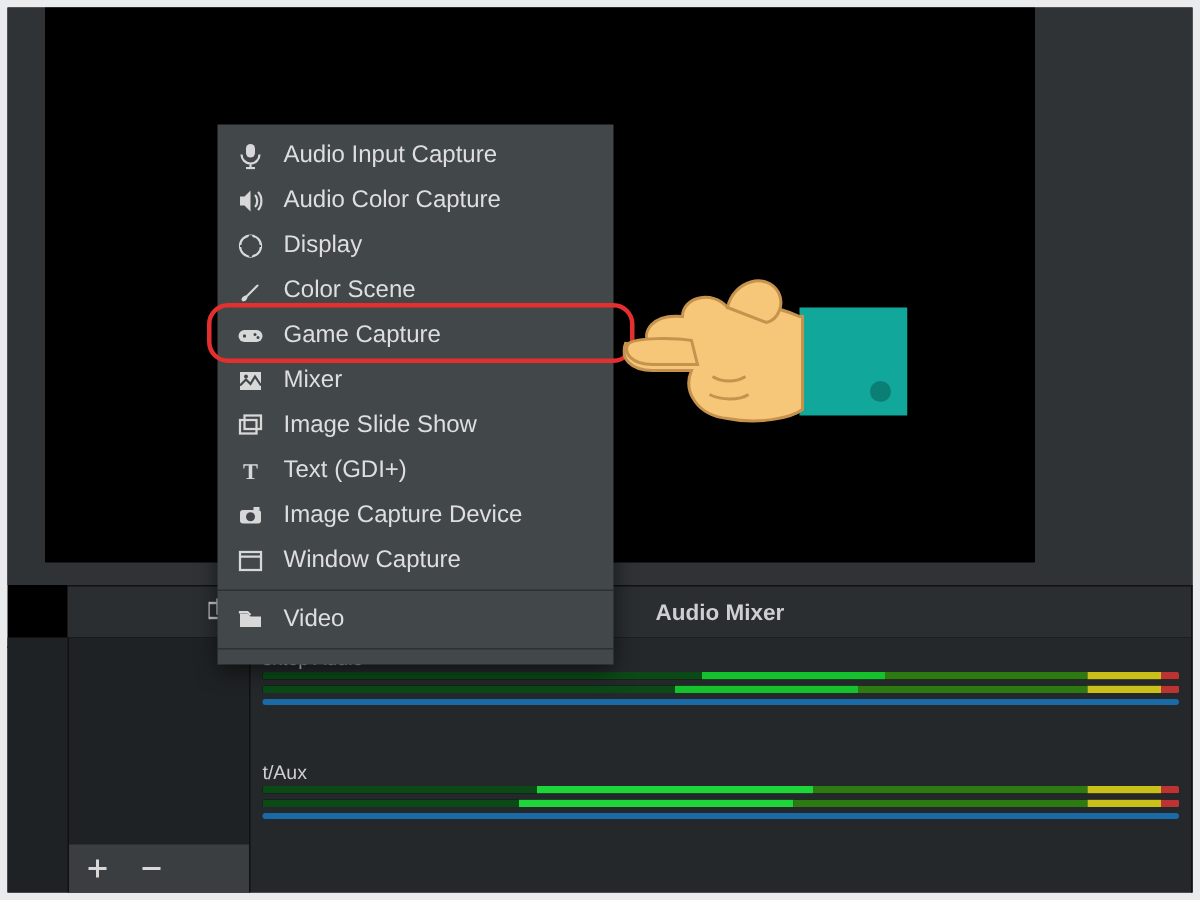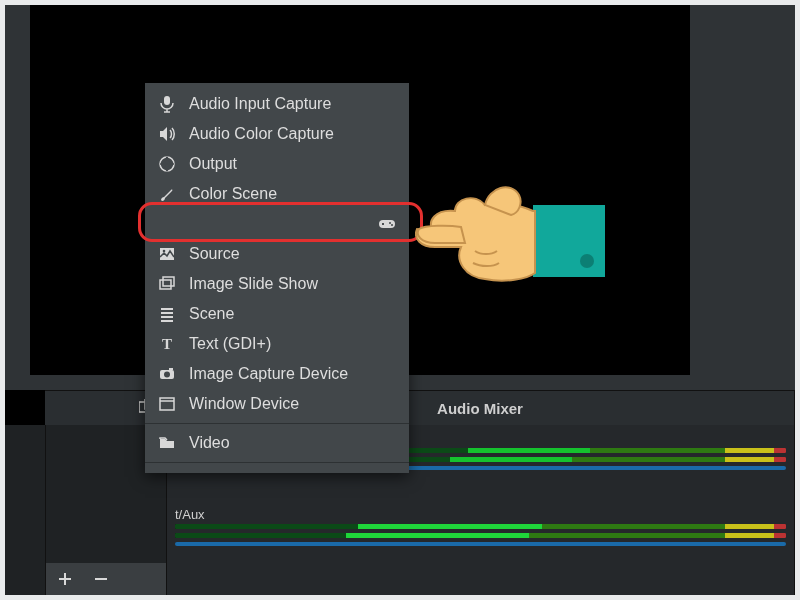--- a/index.html
+++ b/index.html
@@ -33,21 +33,21 @@
   
   .chan{position:absolute;left:0;right:0;}
   .chan .lbl{font-size:13px;color:#cfcfcf;margin-left:8px;margin-bottom:2px;}
   .meters{margin:2px 8px 0 8px;}
   .track{position:relative;height:5px;background:#0a0a0a;margin-bottom:4px;border-radius:1px;overflow:hidden;}
   .seg{position:absolute;top:0;bottom:0;}
   .slider{height:4px;background:#1a6aa8;margin:2px 8px 0 8px;border-radius:2px;position:relative;}
 
   
   .ctx{position:absolute;left:140px;top:78px;width:264px;background:#42474a;box-shadow:0 4px 14px rgba(0,0,0,.6);padding:6px 0;}
-  .mi{display:flex;align-items:center;height:30px;padding:0 12px;gap:12px;color:#dedede;font-size:16px;cursor:default;justify-content:flex-end;}
+  .mi{display:flex;align-items:center;height:30px;padding:0 12px;gap:12px;color:#dedede;font-size:16px;cursor:default;}
   .mi .ic{width:20px;height:20px;display:flex;align-items:center;justify-content:center;flex:none;}
   .mi .txt{flex:1;white-space:nowrap;}
   .sep{height:1px;background:#2d3133;margin:4px 0;}
   .mi .arrow{font-size:12px;color:#cfcfcf;}
 
   
   .ring{position:absolute;border:3px solid #e3302f;border-radius:14px;pointer-events:none;}
 
   
   .hand{position:absolute;pointer-events:none;}
@@ -160,66 +160,59 @@
           </span>
           <span class="txt">Audio Color Capture</span>
         </div>
         <div class="mi">
           <span class="ic">
             <svg width="18" height="18" viewBox="0 0 18 18">
               <circle cx="9" cy="9" r="7" stroke="#d8d8d8" stroke-width="1.5" fill="none"></circle>
               <path d="M2 9h14M9 2c3 4 3 10 0 14M9 2c-3 4-3 10 0 14" stroke="#42474a" stroke-width="1.4" fill="none"></path>
             </svg>
           </span>
-          <span class="txt">Output</span>
+          <span class="txt">Display</span>
         </div>
         <div class="mi">
           <span class="ic">
             <svg width="18" height="18" viewBox="0 0 18 18">
               <path d="M3 15c0-2 2-3 3-3l7-7c1-1 2 0 1 1l-7 7c0 1-1 3-3 3z" fill="#d8d8d8"></path>
             </svg>
           </span>
           <span class="txt">Color Scene</span>
         </div>
         <div class="mi">
           <span class="ic">
             <svg width="18" height="18" viewBox="0 0 18 18">
               <rect x="1" y="5" width="16" height="8" rx="4" fill="#d8d8d8"></rect>
               <path d="M5 8v2M4 9h2" stroke="#42474a" stroke-width="1.5"></path>
               <circle cx="12" cy="8" r="1" fill="#42474a"></circle>
               <circle cx="14" cy="10" r="1" fill="#42474a"></circle>
             </svg>
           </span>
+          <span class="txt">Game Capture</span>
         </div>
         <div class="mi">
           <span class="ic">
             <svg width="18" height="18" viewBox="0 0 18 18">
               <rect x="2" y="3" width="14" height="12" fill="#d8d8d8"></rect>
               <path d="M2 12l4-4 3 3 3-5 4 6" stroke="#42474a" stroke-width="1.5" fill="none"></path>
               <circle cx="6" cy="6" r="1.3" fill="#42474a"></circle>
             </svg>
           </span>
-          <span class="txt">Source</span>
+          <span class="txt">Mixer</span>
         </div>
         <div class="mi">
           <span class="ic">
             <svg width="18" height="18" viewBox="0 0 18 18">
               <rect x="5" y="2" width="11" height="9" stroke="#d8d8d8" stroke-width="1.5" fill="none"></rect>
               <rect x="2" y="5" width="11" height="9" stroke="#d8d8d8" stroke-width="1.5" fill="none"></rect>
             </svg>
           </span>
           <span class="txt">Image Slide Show</span>
-        </div>
-        <div class="mi">
-          <span class="ic">
-            <svg width="18" height="18" viewBox="0 0 18 18">
-              <path d="M3 4h12M3 8h12M3 12h12M3 16h12" stroke="#d8d8d8" stroke-width="2"></path>
-            </svg>
-          </span>
-          <span class="txt">Scene</span>
         </div>
         <div class="mi">
           <span class="ic">
             <svg width="18" height="18" viewBox="0 0 18 18">
               <text x="9" y="14" text-anchor="middle" font-size="15" font-family="Georgia" fill="#d8d8d8" font-weight="bold">T</text>
             </svg>
           </span>
           <span class="txt">Text (GDI+)</span>
         </div>
         <div class="mi">
@@ -232,21 +225,21 @@
           </span>
           <span class="txt">Image Capture Device</span>
         </div>
         <div class="mi">
           <span class="ic">
             <svg width="18" height="18" viewBox="0 0 18 18">
               <rect x="2" y="3" width="14" height="12" stroke="#d8d8d8" stroke-width="1.5" fill="none"></rect>
               <path d="M2 6h14" stroke="#d8d8d8" stroke-width="1.5" fill="none"></path>
             </svg>
           </span>
-          <span class="txt">Window Device</span>
+          <span class="txt">Window Capture</span>
         </div>
         <div class="sep"></div>
         <div class="mi">
           <span class="ic">
             <svg width="18" height="18" viewBox="0 0 18 18">
               <path d="M2 5h5l2 2h7v7H2z" fill="#d8d8d8"></path>
               <path d="M2 5v-1h5l2 2" stroke="#d8d8d8" stroke-width="1.5" fill="none"></path>
             </svg>
           </span>
           <span class="txt">Video</span>

